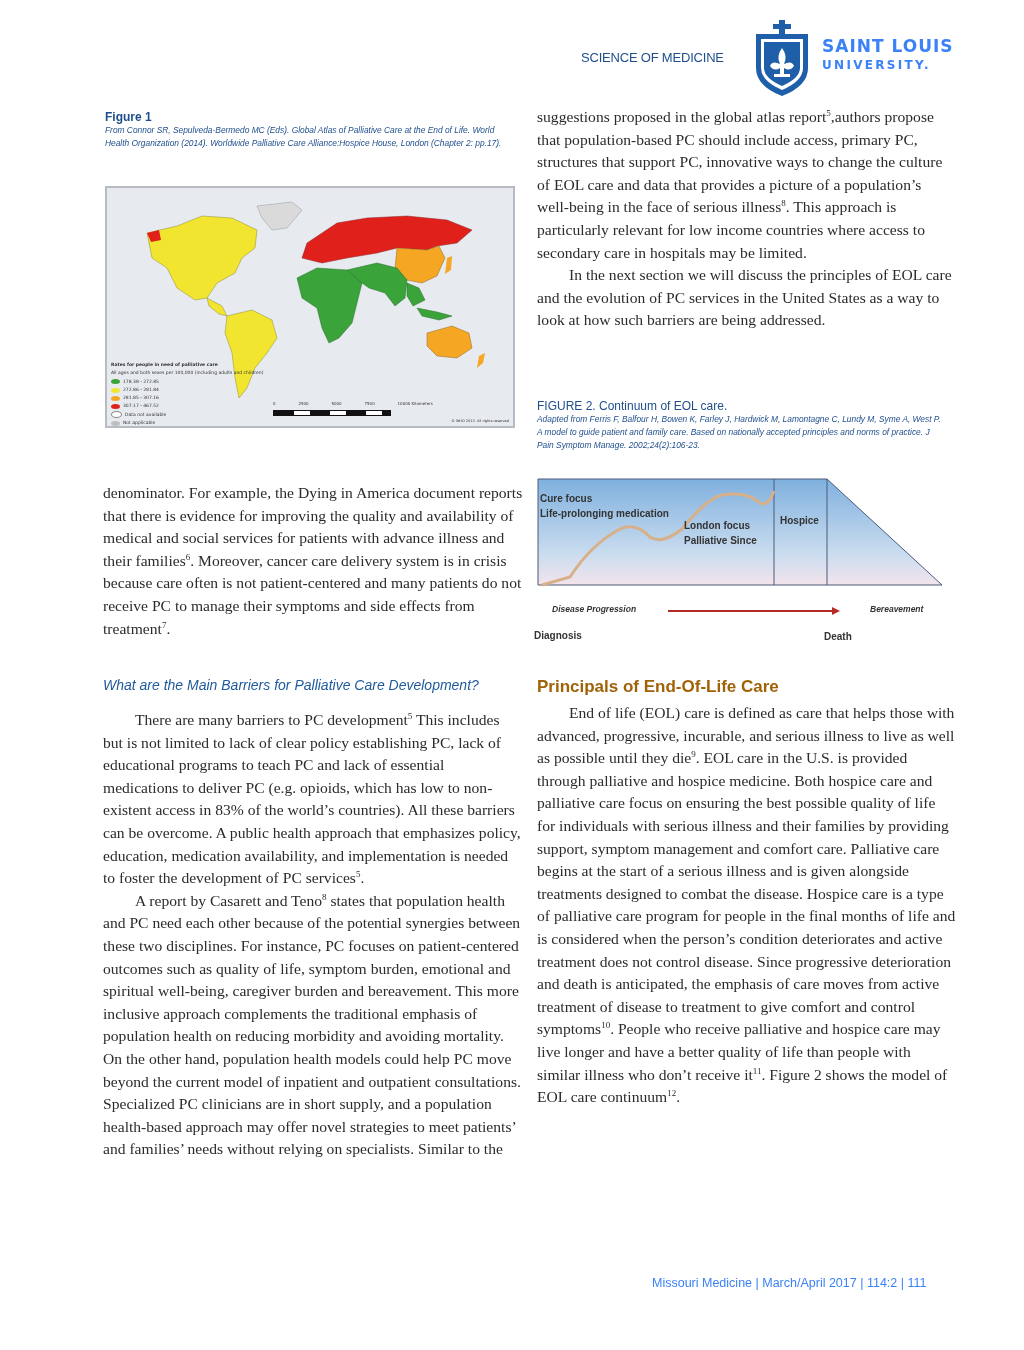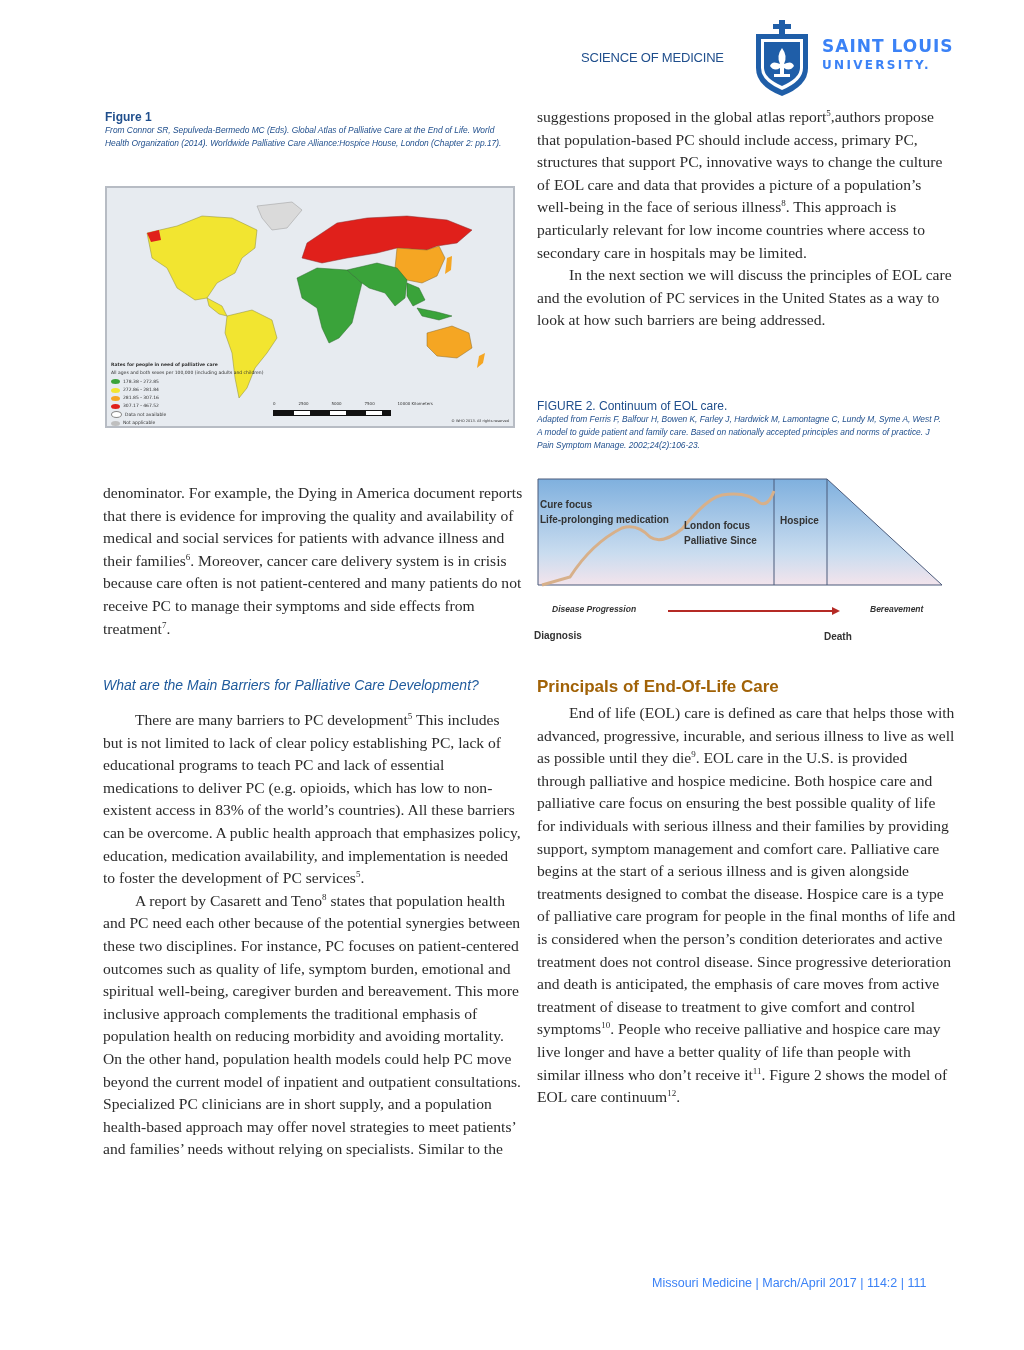--- a/index.html
+++ b/index.html
@@ -173,21 +173,21 @@
         <stop offset="1" stop-color="#f3e4ec"></stop>
       </linearGradient>
     </defs>
     <path d="M6 6 L295 6 L410 112 L6 112 Z" fill="url(#sky)" stroke="#4a5a7a" stroke-width="1"></path>
     <line x1="242" y1="6" x2="242" y2="112" stroke="#4a5a7a" stroke-width="1"></line>
     <line x1="295" y1="6" x2="295" y2="112" stroke="#4a5a7a" stroke-width="1"></line>
     <path d="M10 112 L38 104 Q60 70 90 55 Q105 50 118 64 Q130 72 150 56 Q175 25 190 22 Q215 18 228 30 Q236 34 242 18" fill="none" stroke="#d7b08a" stroke-width="3"></path>
     <line x1="136" y1="138" x2="300" y2="138" stroke="#b52a25" stroke-width="2"></line>
     <path d="M300 134 L308 138 L300 142 Z" fill="#b52a25"></path>
   </svg>
-  <div class="eol-label" style="left:8px;top:24px;">
+  <div class="eol-label" style="left:8px;top:18px;">
     <div>Cure focus</div>
     <div>Life-prolonging medication</div>
   </div>
   <div class="eol-label" style="left:152px;top:45px;">
     <div>London focus</div>
     <div>Palliative Since</div>
   </div>
   <div class="eol-label" style="left:248px;top:40px;">Hospice</div>
   <div class="eol-italic" style="left:20px;top:131px;">Disease Progression</div>
   <div class="eol-italic" style="left:338px;top:131px;">Bereavement</div>

